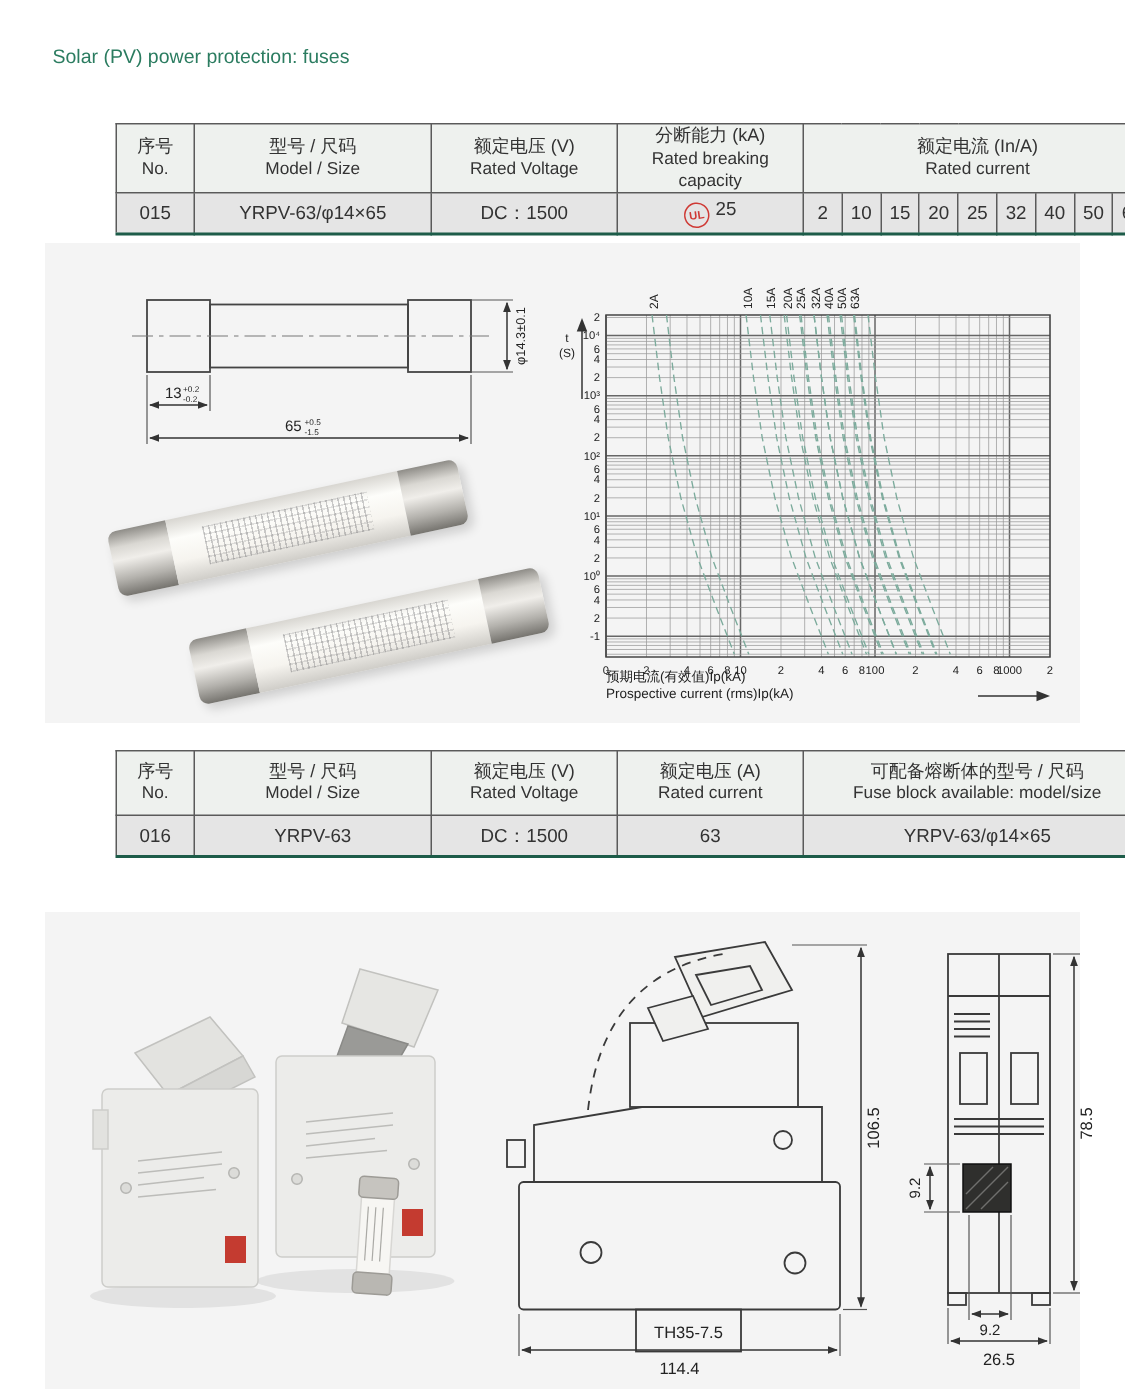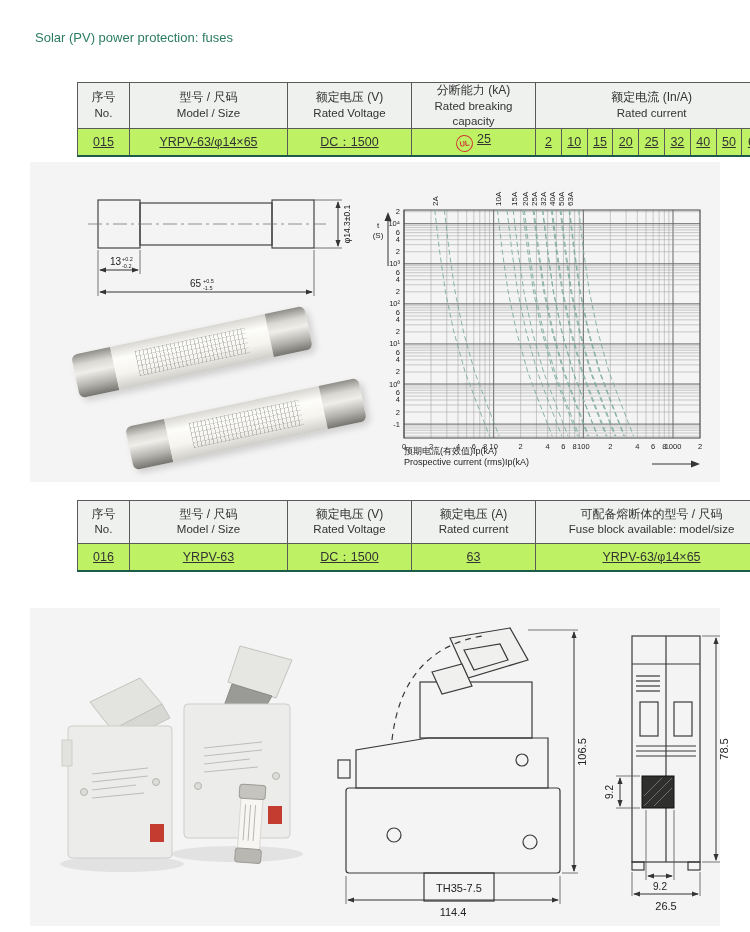--- a/index.html
+++ b/index.html
@@ -5,21 +5,21 @@
   html,body{margin:0;padding:0;background:#fff;}
   .page{position:relative;width:750px;height:932px;background:#fff;overflow:hidden;
         font-family:"Liberation Sans",sans-serif;color:#333;padding-left:28px;}
   .title{position:absolute;left:35px;top:30px;font-size:13px;color:#2b7c60;}
 
   
   table.spec{position:absolute;left:30px;width:690px;border-collapse:collapse;table-layout:fixed;
              border-top:1px solid #0ea5e9;border-bottom:2px solid #1d5c49;margin-left:47px;}
   table.spec th,table.spec td{border:1px solid #5a5a5a;text-align:center;padding:0;}
   table.spec th{background:#eef1ee;font-weight:normal;height:42px;}
-  table.spec td{height:26px;font-size:12.5px;background:#bef264;text-decoration:underline;}
+  table.spec td{height:26px;font-size:12.5px;background:#e5e5e5;}
   th .cn{font-size:12px;line-height:1.3;}
   th .en{font-size:11.5px;line-height:1.3;}
   .ul-badge{display:inline-flex;align-items:center;justify-content:center;width:15px;height:15px;
             border:1.2px solid #cf3a35;border-radius:50%;color:#cf3a35;font-size:7.5px;font-weight:bold;
             vertical-align:-3px;margin-right:4px;transform:rotate(-8deg);}
 
   
   .panel{position:absolute;left:30px;width:690px;background:#f4f4f4;}
   #panel1{top:162px;height:320px;}
   #panel2{top:608px;height:318px;}

